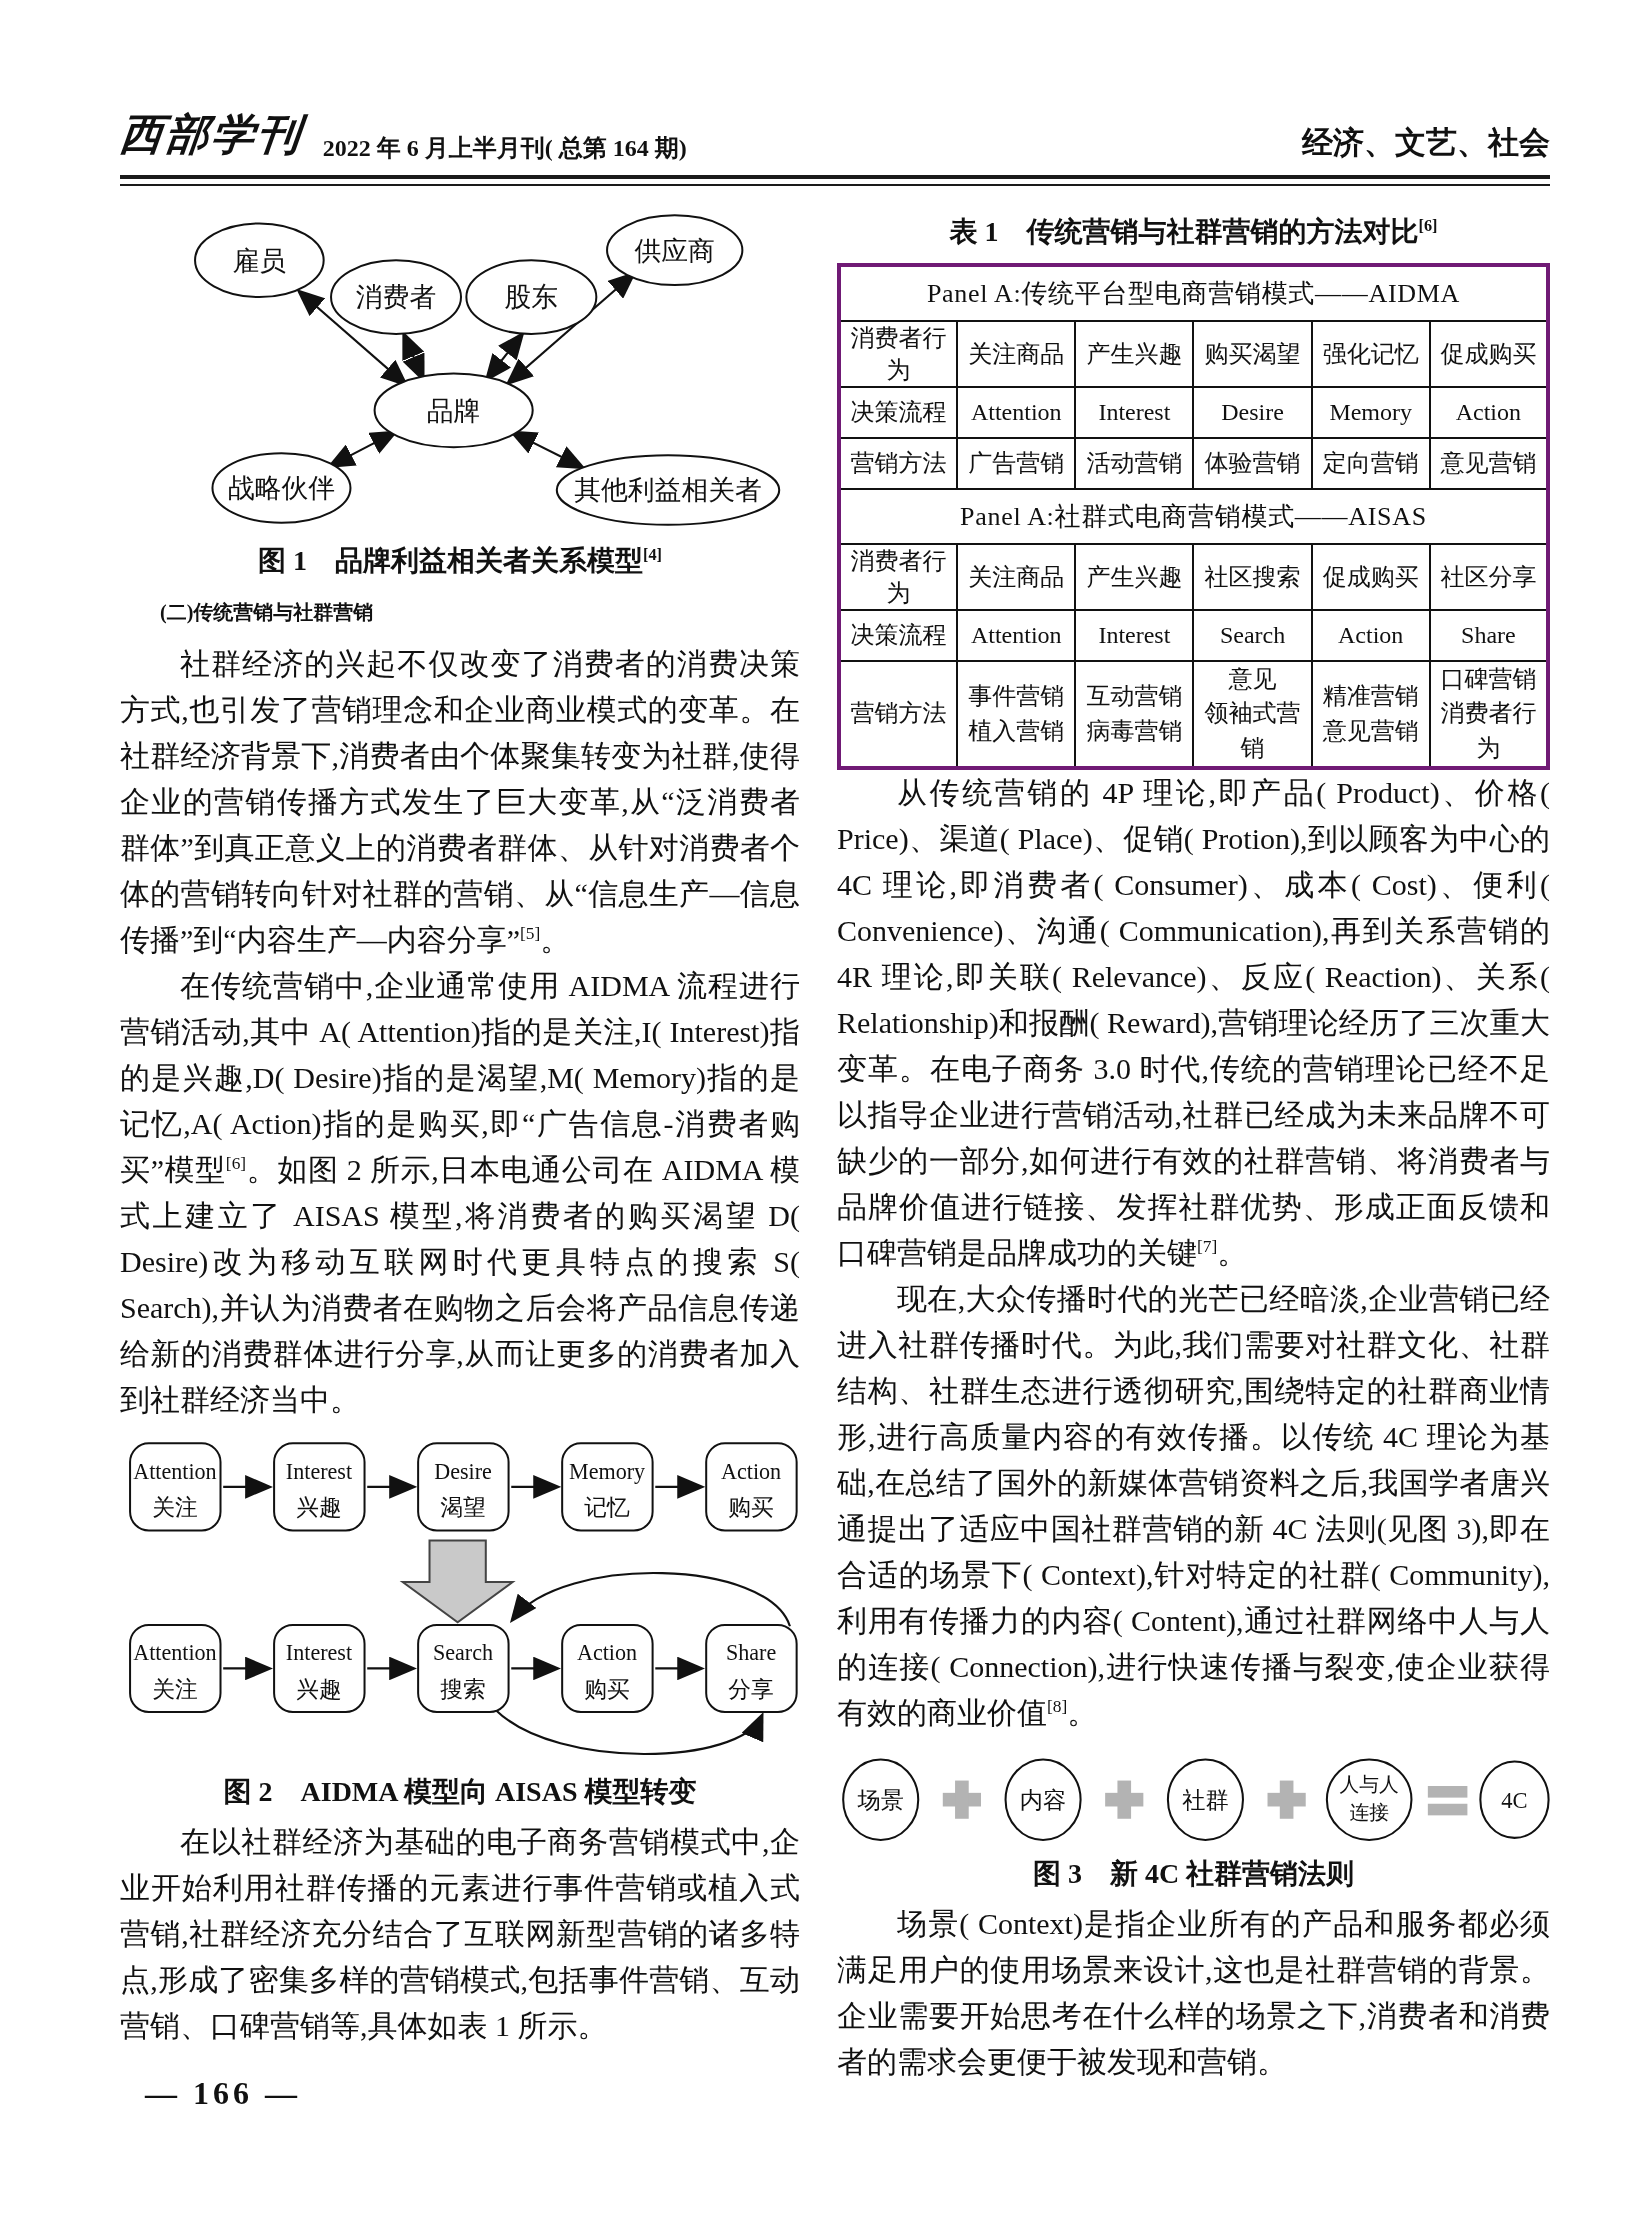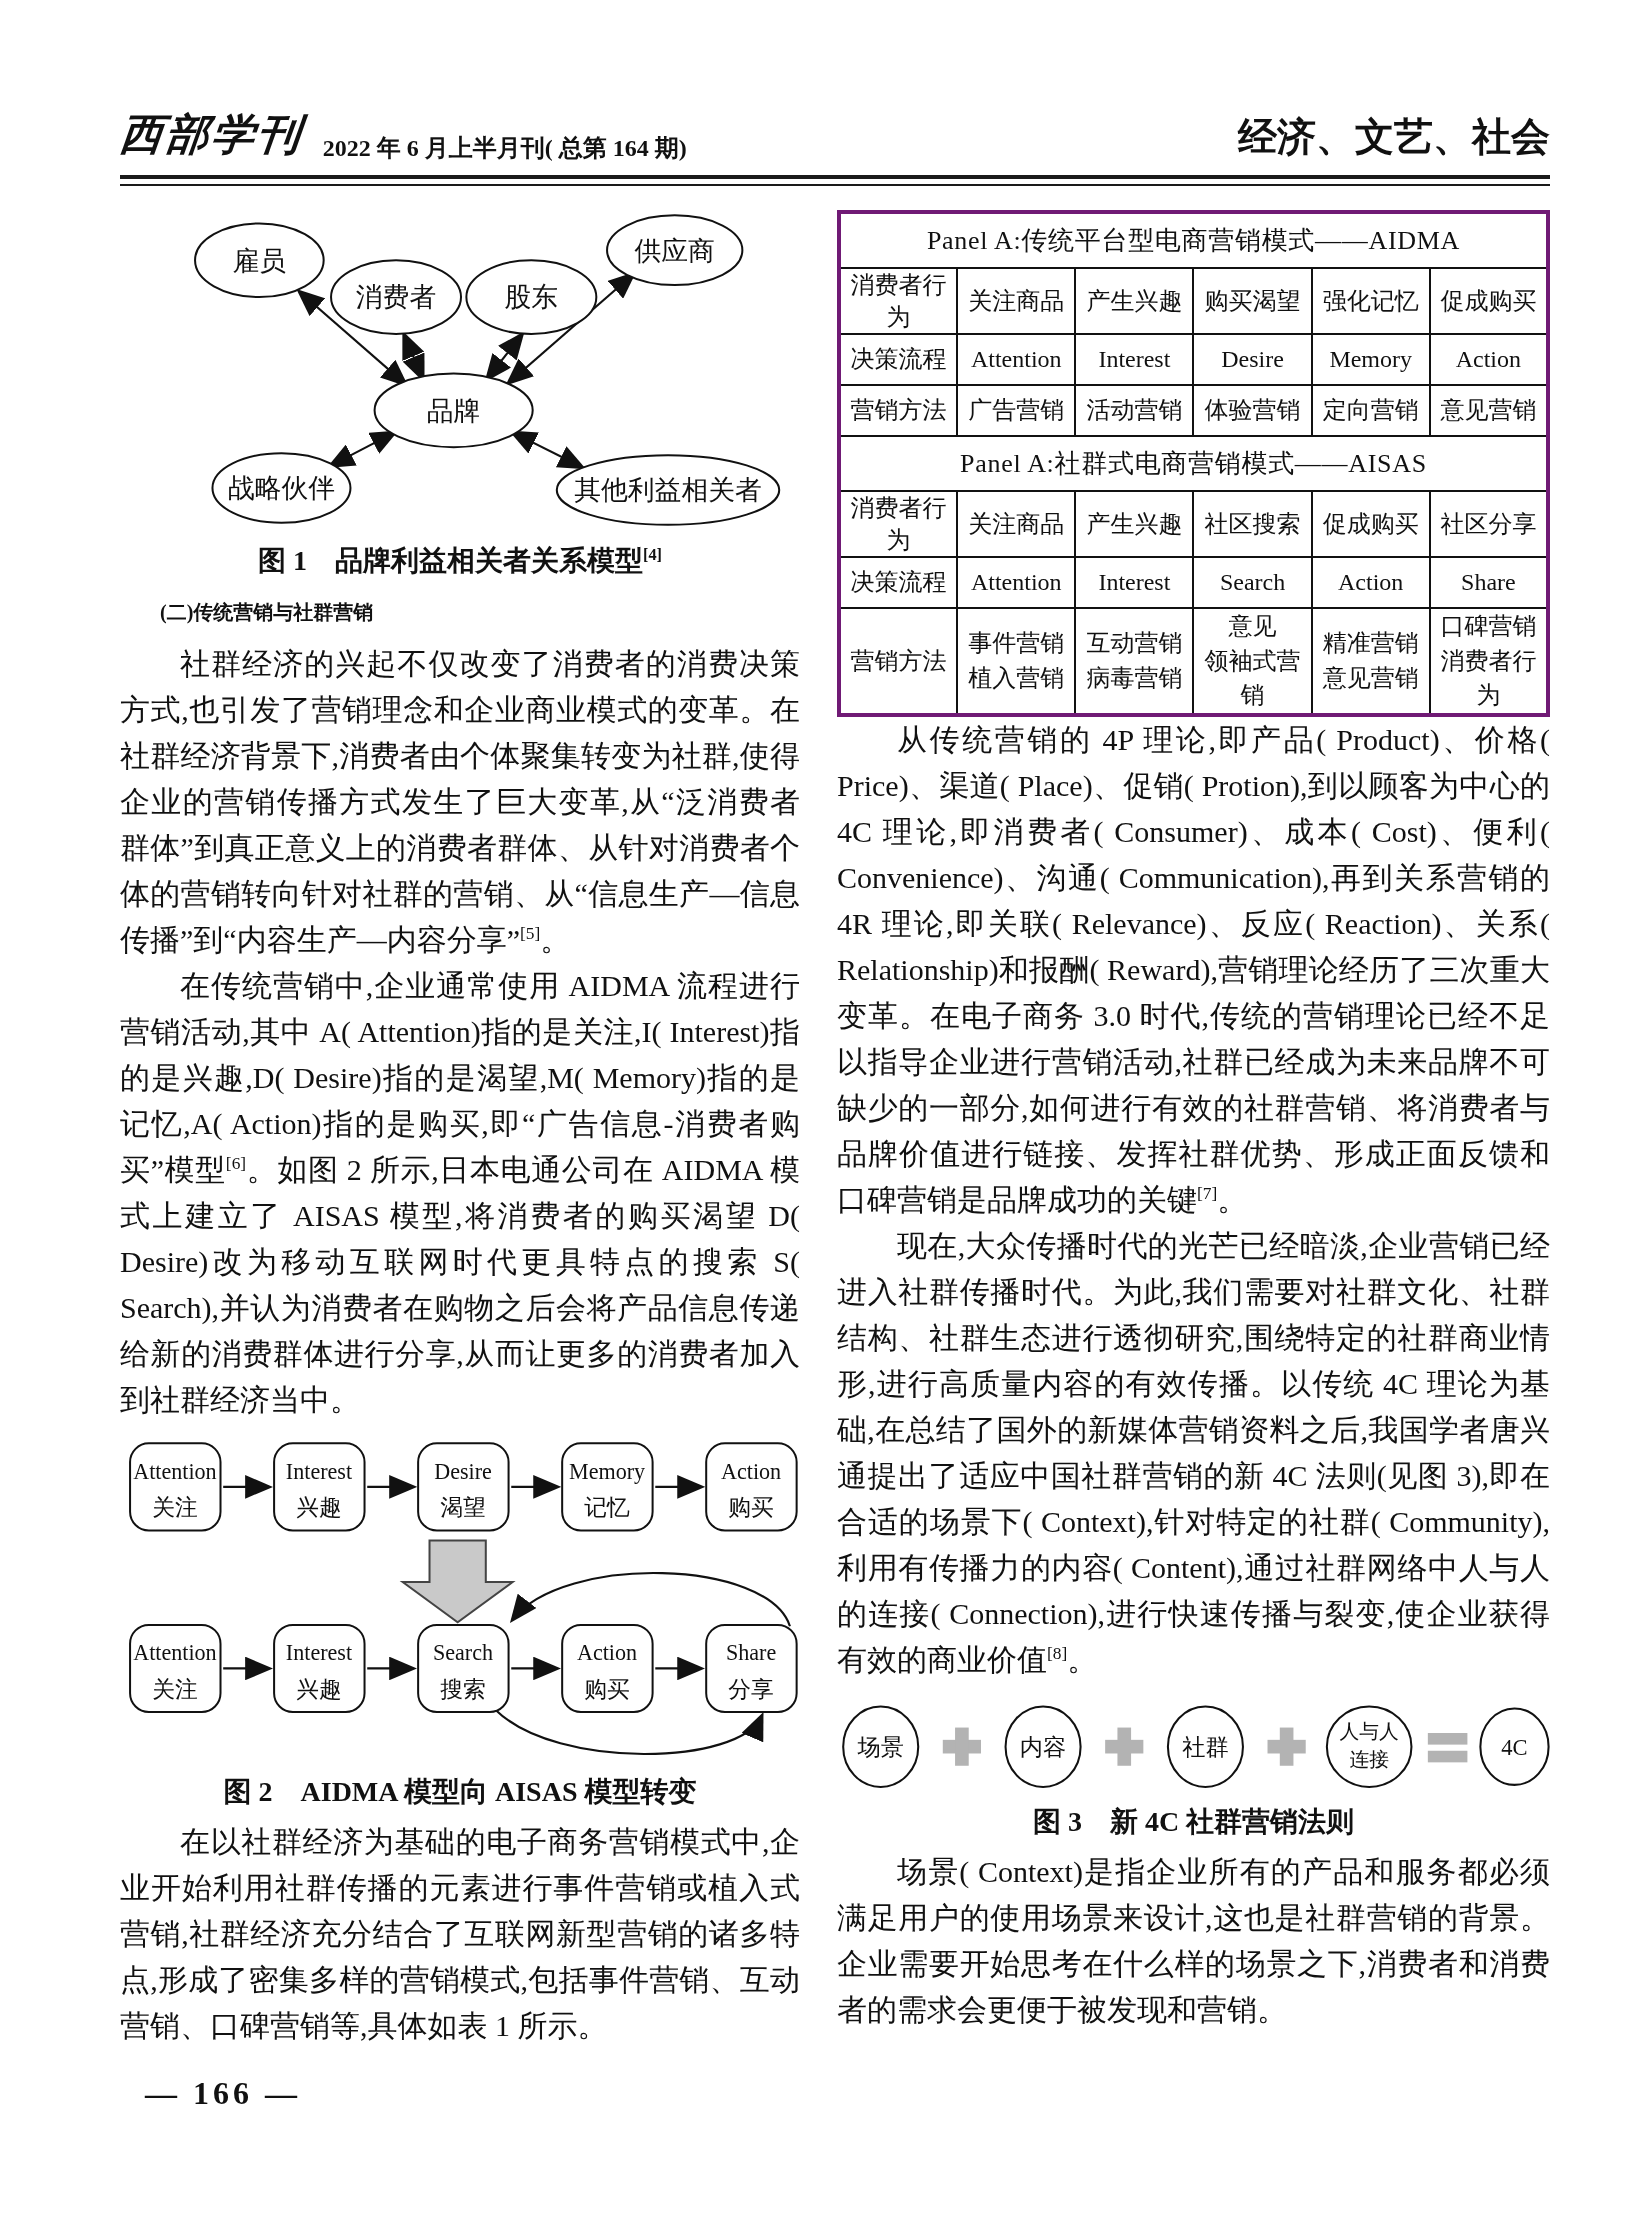--- a/index.html
+++ b/index.html
@@ -6,21 +6,21 @@
   .page {
     position:relative; width:1650px; height:2239px; background:#ffffff;
     color:#111; font-family:"Liberation Serif","DejaVu Serif",serif;
     box-sizing:border-box; padding:106px 100px 0 120px; overflow:hidden;
   }
   
   .header { display:flex; justify-content:space-between; align-items:flex-end; }
   .header-left { display:flex; align-items:flex-end; }
   .logo { font-size:43px; font-weight:bold; font-style:italic; letter-spacing:2.7px; transform:skewX(-6deg); margin-right:4px; }
   .issue { font-size:24px; font-weight:bold;margin-left:16px; }
-  .section-label { font-size:39px; font-weight:bold; }
+  .section-label { font-size:31px; font-weight:bold; }
   .header-rule { margin-top:10.6px; height:5.3px; border-top:4px solid #1a1a1a; border-bottom:2px solid #1a1a1a; }
   
   .columns { display:flex; gap:37px; margin-top:24px; }
   .col-left  { width:680px; flex:none; }
   .col-right { flex:1; min-width:0; }
   
   p.body { font-size:30px; line-height:46px; text-align:justify; text-indent:2em; margin:0; }
   .heading { font-size:20px; font-weight:bold; line-height:49px; text-indent:2em; margin:5.3px 0 4px; }
   .caption { font-size:28px; font-weight:bold; text-align:center; margin:10.6px 0 8px; }
   sup { font-size:0.58em; line-height:0; }
@@ -173,20 +173,21 @@
         <figcaption class="caption">图 2　AIDMA 模型向 AISAS 模型转变</figcaption>
       </figure>
 
       <p class="body">在以社群经济为基础的电子商务营销模式中,企业开始利用社群传播的元素进行事件营销或植入式营销,社群经济充分结合了互联网新型营销的诸多特点,形成了密集多样的营销模式,包括事件营销、互动营销、口碑营销等,具体如表 1 所示。</p>
 
       <div class="page-number">— 166 —</div>
     </div>
 
     <div class="col-right">
 
+      <div class="tbl-title"><span>表 1　传统营销与社群营销的方法对比</span><sup>[6]</sup></div>
 
       <table class="cmp">
         <tbody>
             <tr>
           <td colspan="6" class="panel">Panel A:传统平台型电商营销模式——AIDMA</td>
         </tr>
         <tr>
           <td>消费者行为</td>
           <td>关注商品</td>
           <td>产生兴趣</td>

